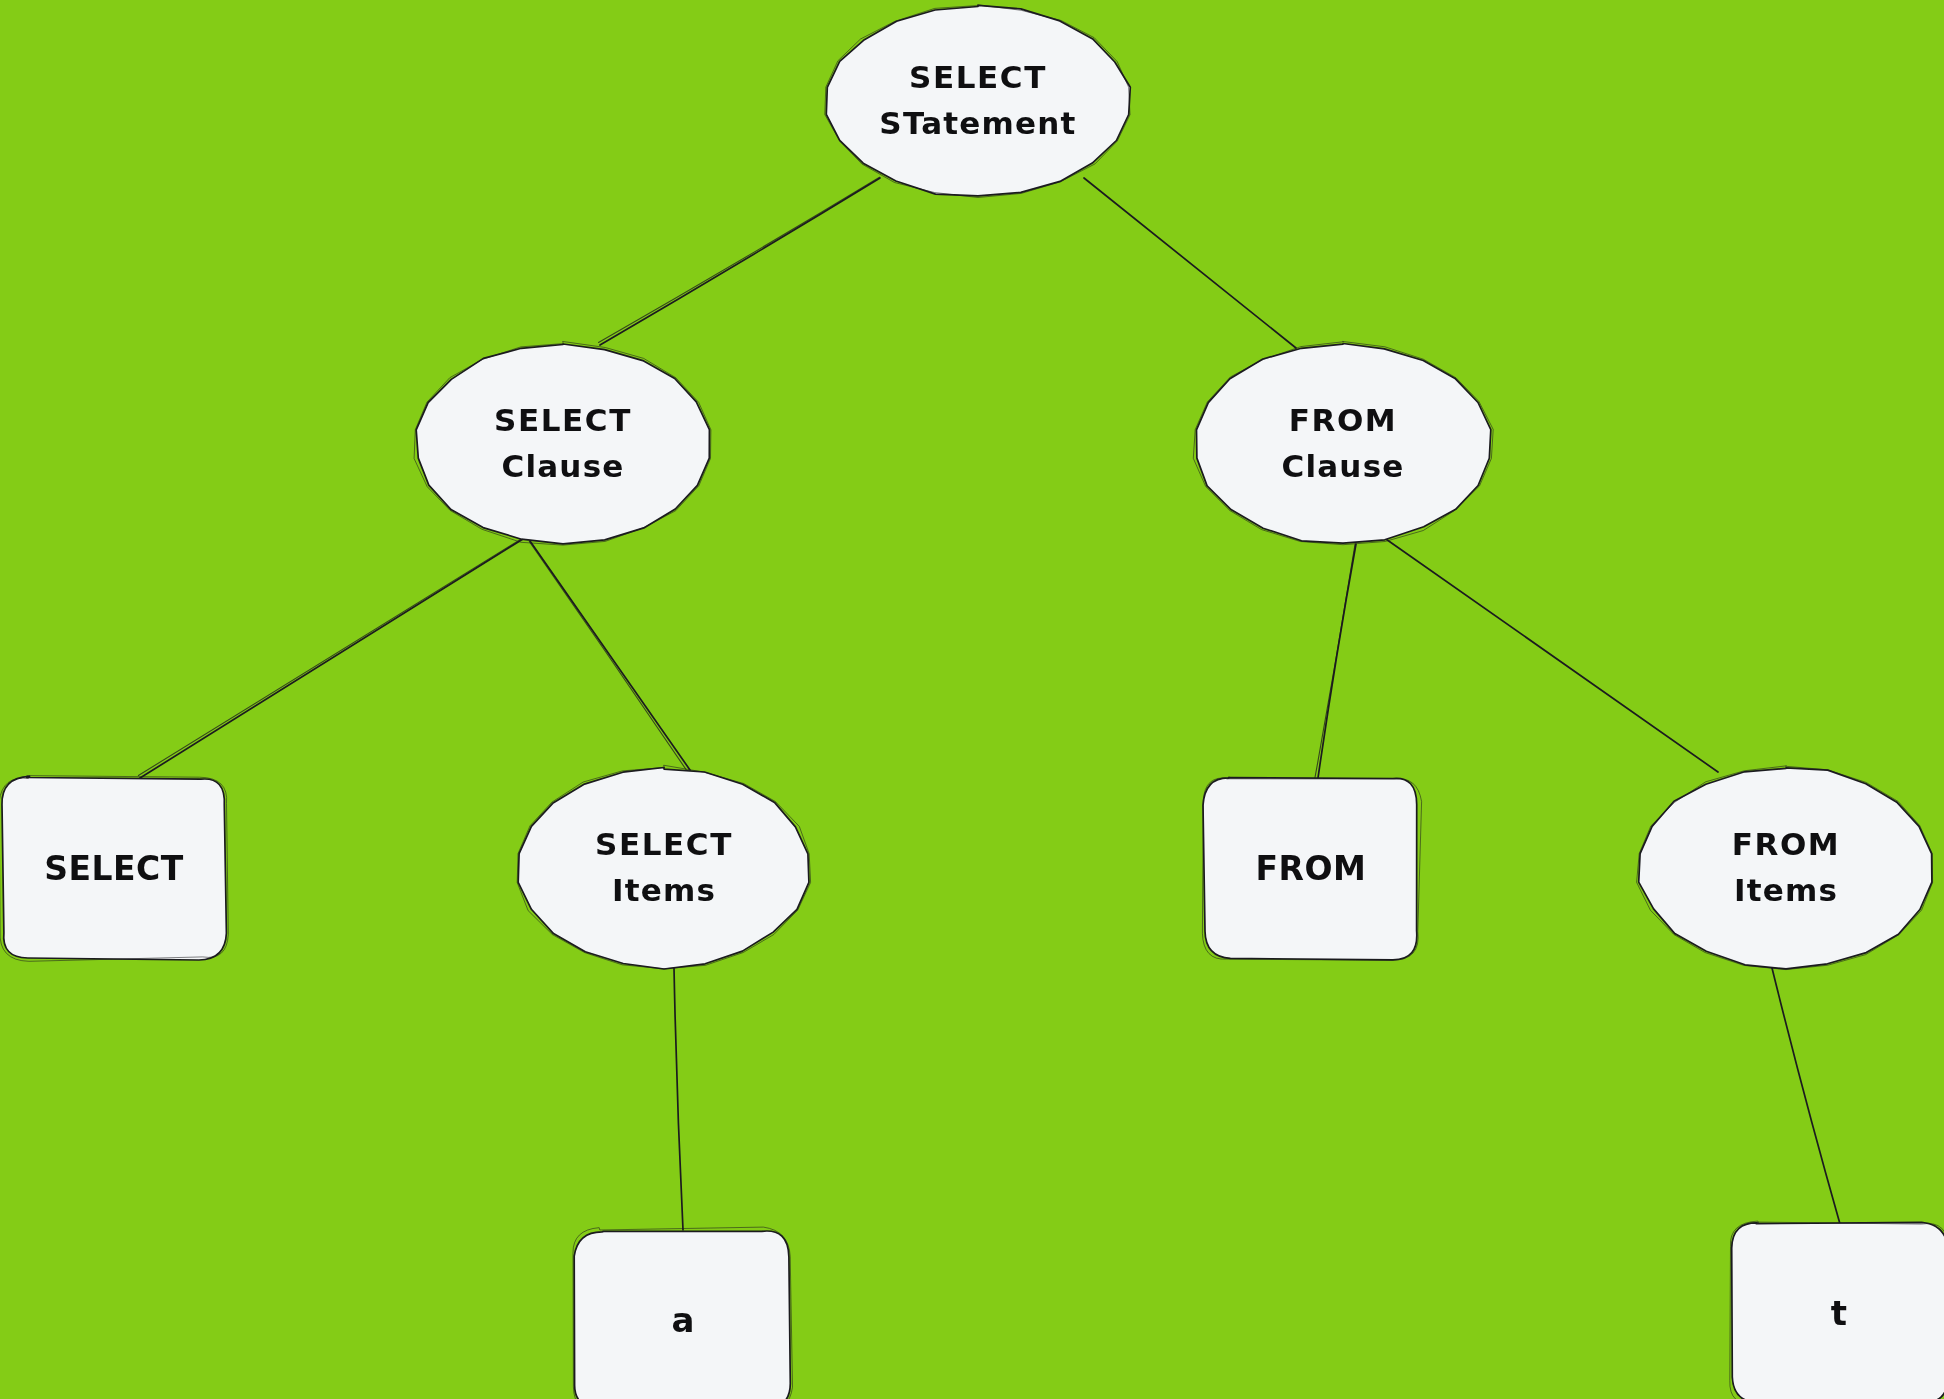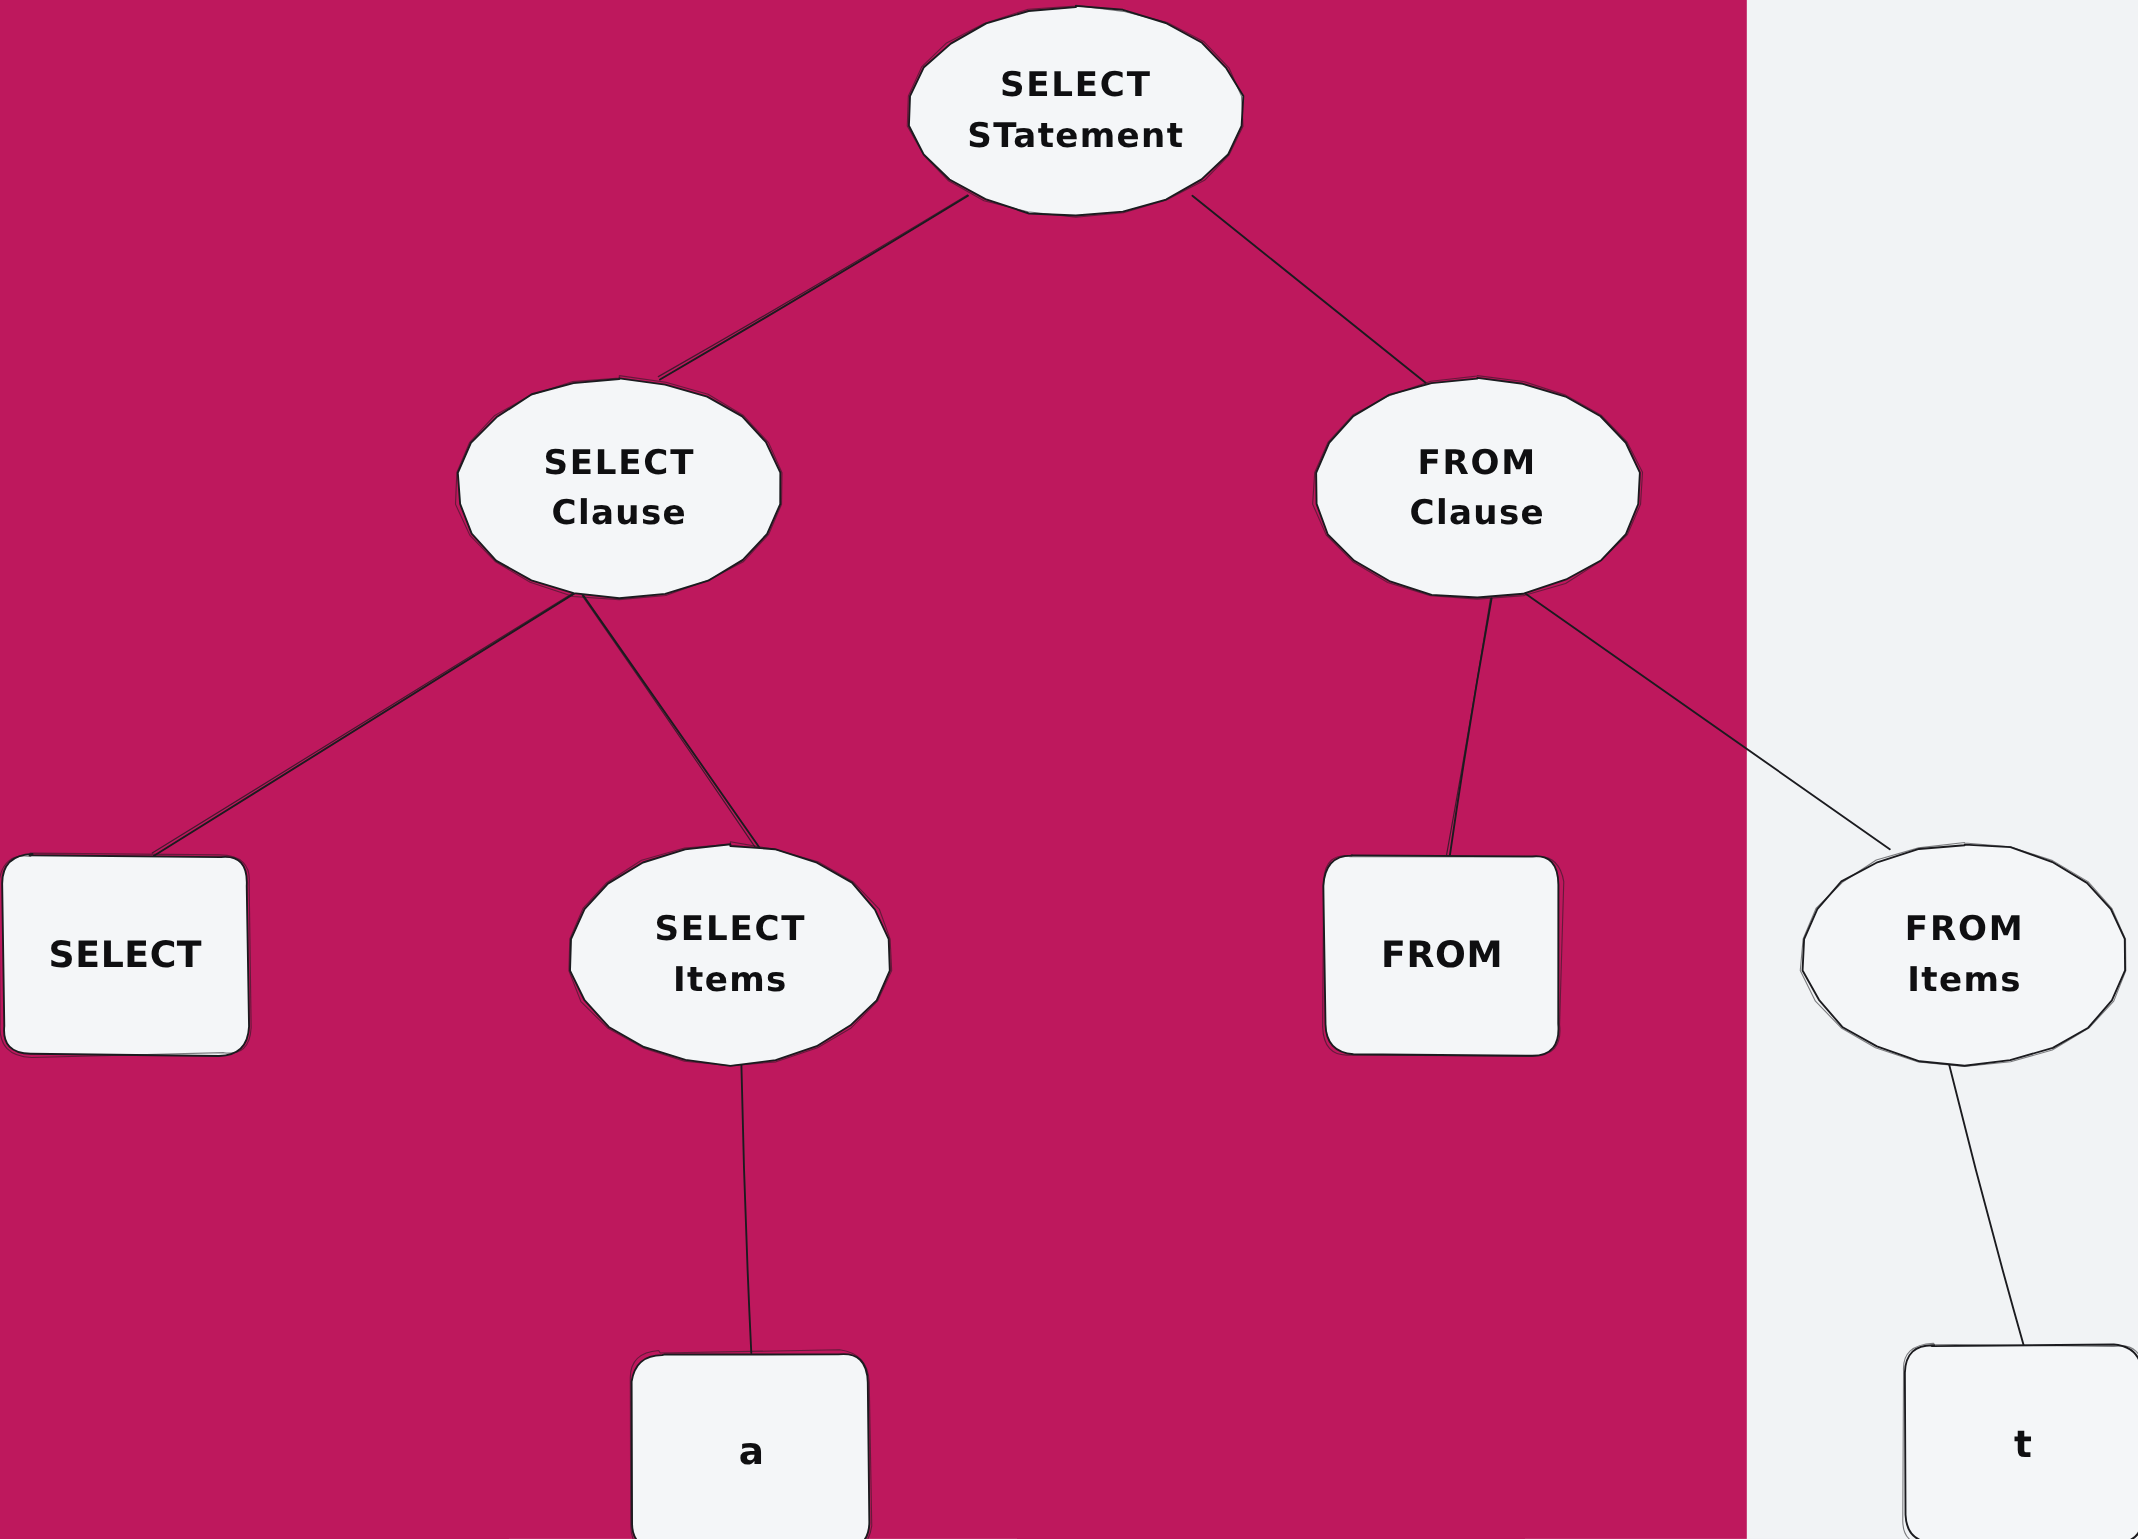--- a/index.html
+++ b/index.html
@@ -9,23 +9,23 @@
     background: #f1f3f5;
   }
   body {
     width: 1944px;
     height: 1399px;
     overflow: hidden;
     font-family: "DejaVu Sans", sans-serif;
   }
   #canvas {
     position: relative;
-    width: 1588px;
+    width: 1944px;
     height: 1399px;
-    background: #be185d;
+    background: #84cc16;
   }
   #tree-svg {
     position: absolute;
     top: 0;
     left: 0;
     width: 1944px;
     height: 1399px;
     display: block;
   }
   .node-shape {

